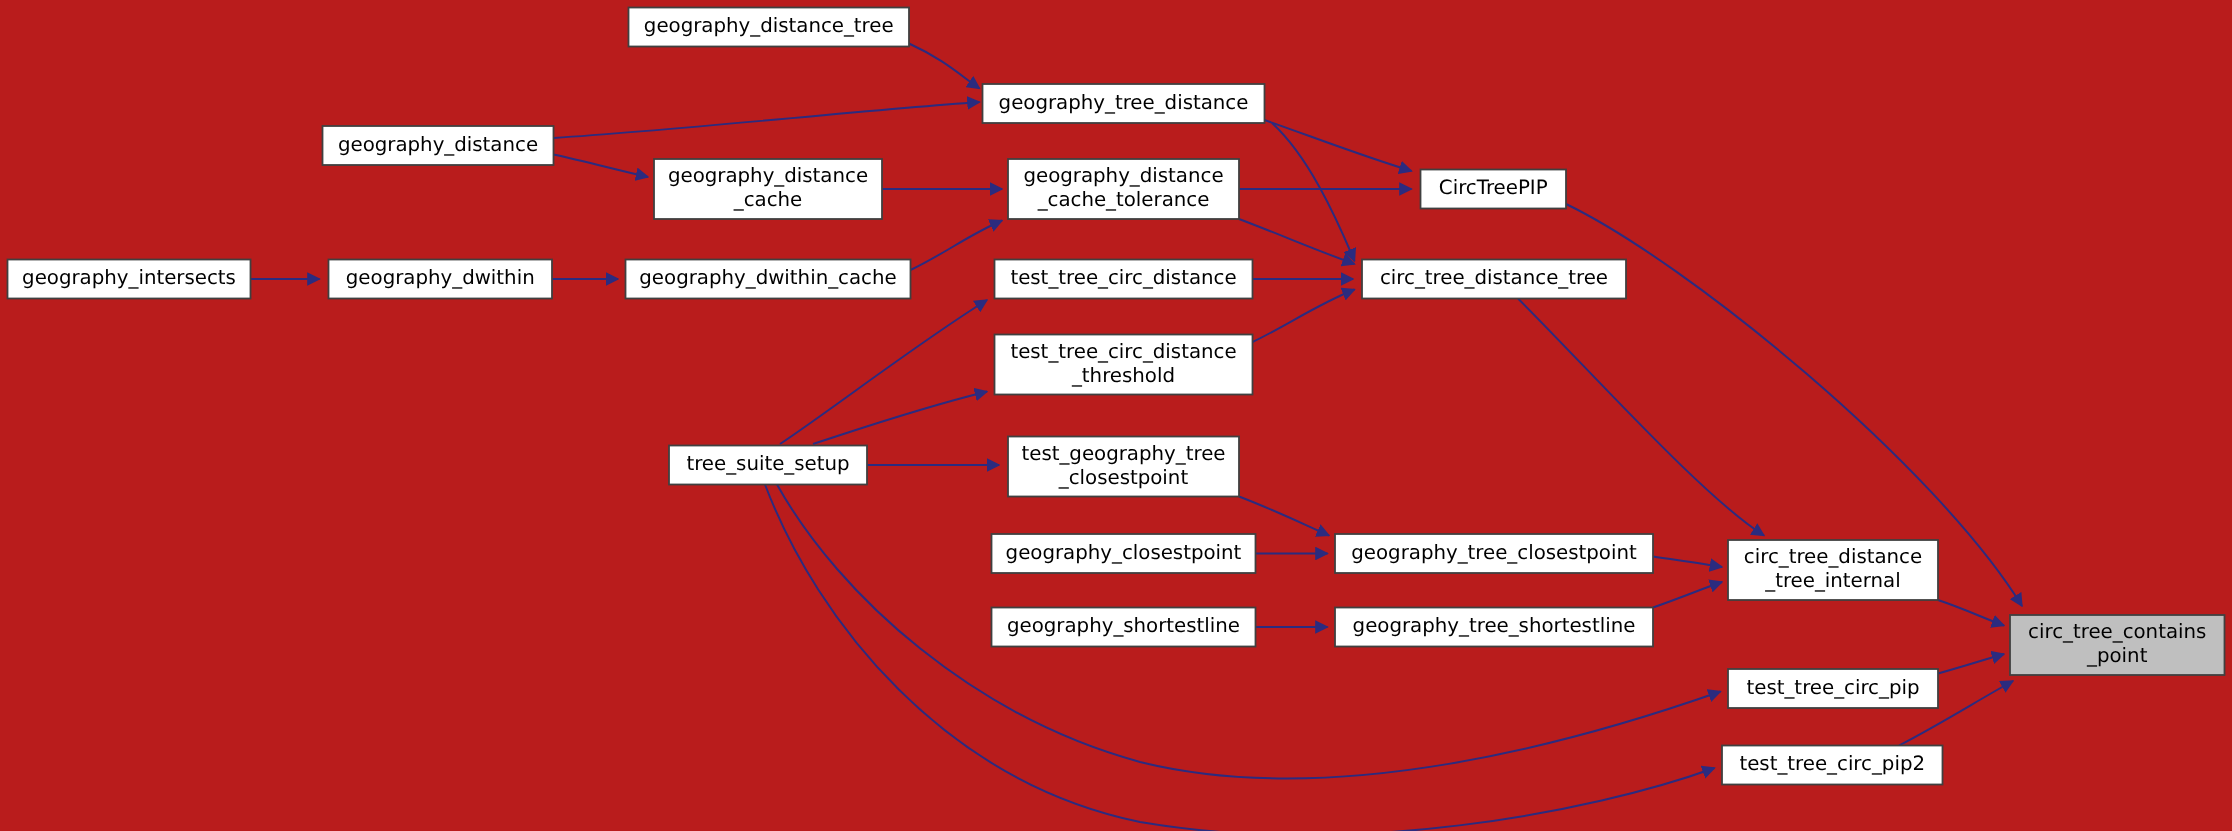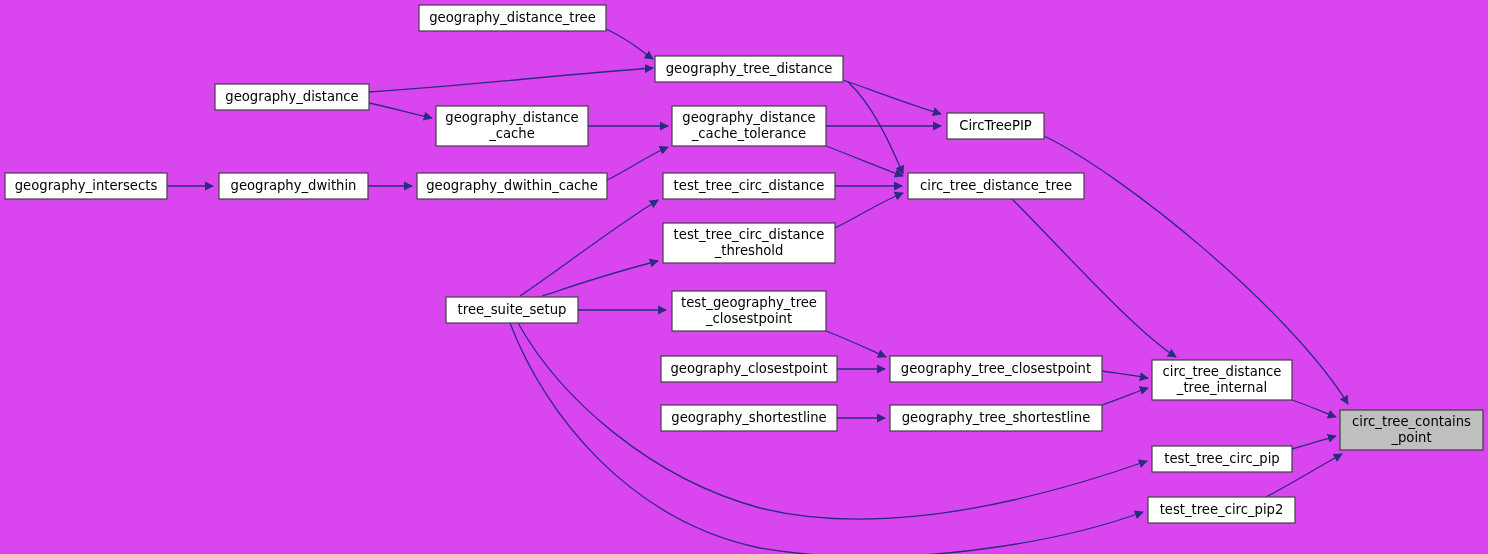--- a/index.html
+++ b/index.html
@@ -4,21 +4,21 @@
 <style>
   html, body {
     margin: 0;
     padding: 0;
     background: #ffffff;
   }
   #canvas {
     position: relative;
     width: 1488px;
     height: 554px;
-    background: #d946ef;
+    background: #b91c1c;
     font-family: "DejaVu Sans", "Liberation Sans", sans-serif;
   }
   svg#graph {
     position: absolute;
     left: 0;
     top: 0;
     width: 1488px;
     height: 554px;
   }
   .node-box {

